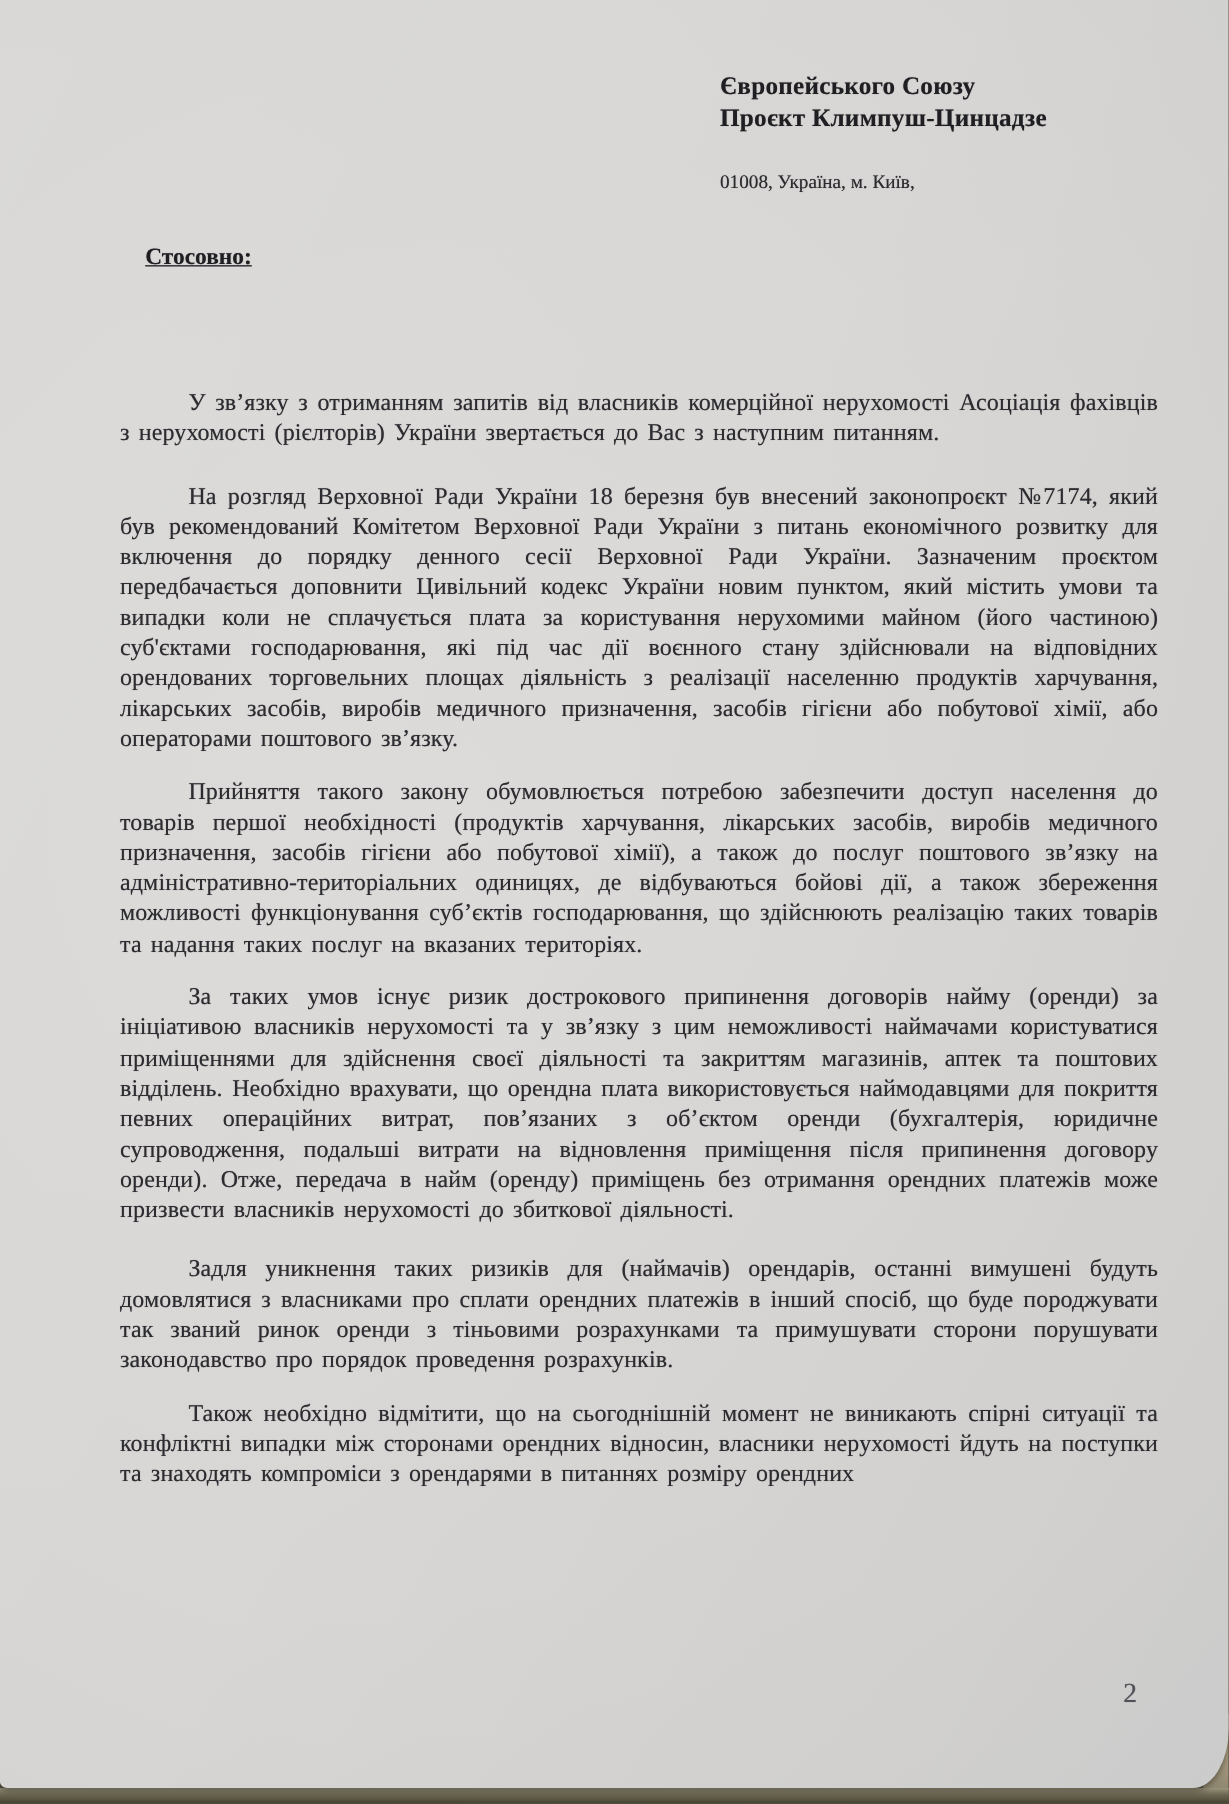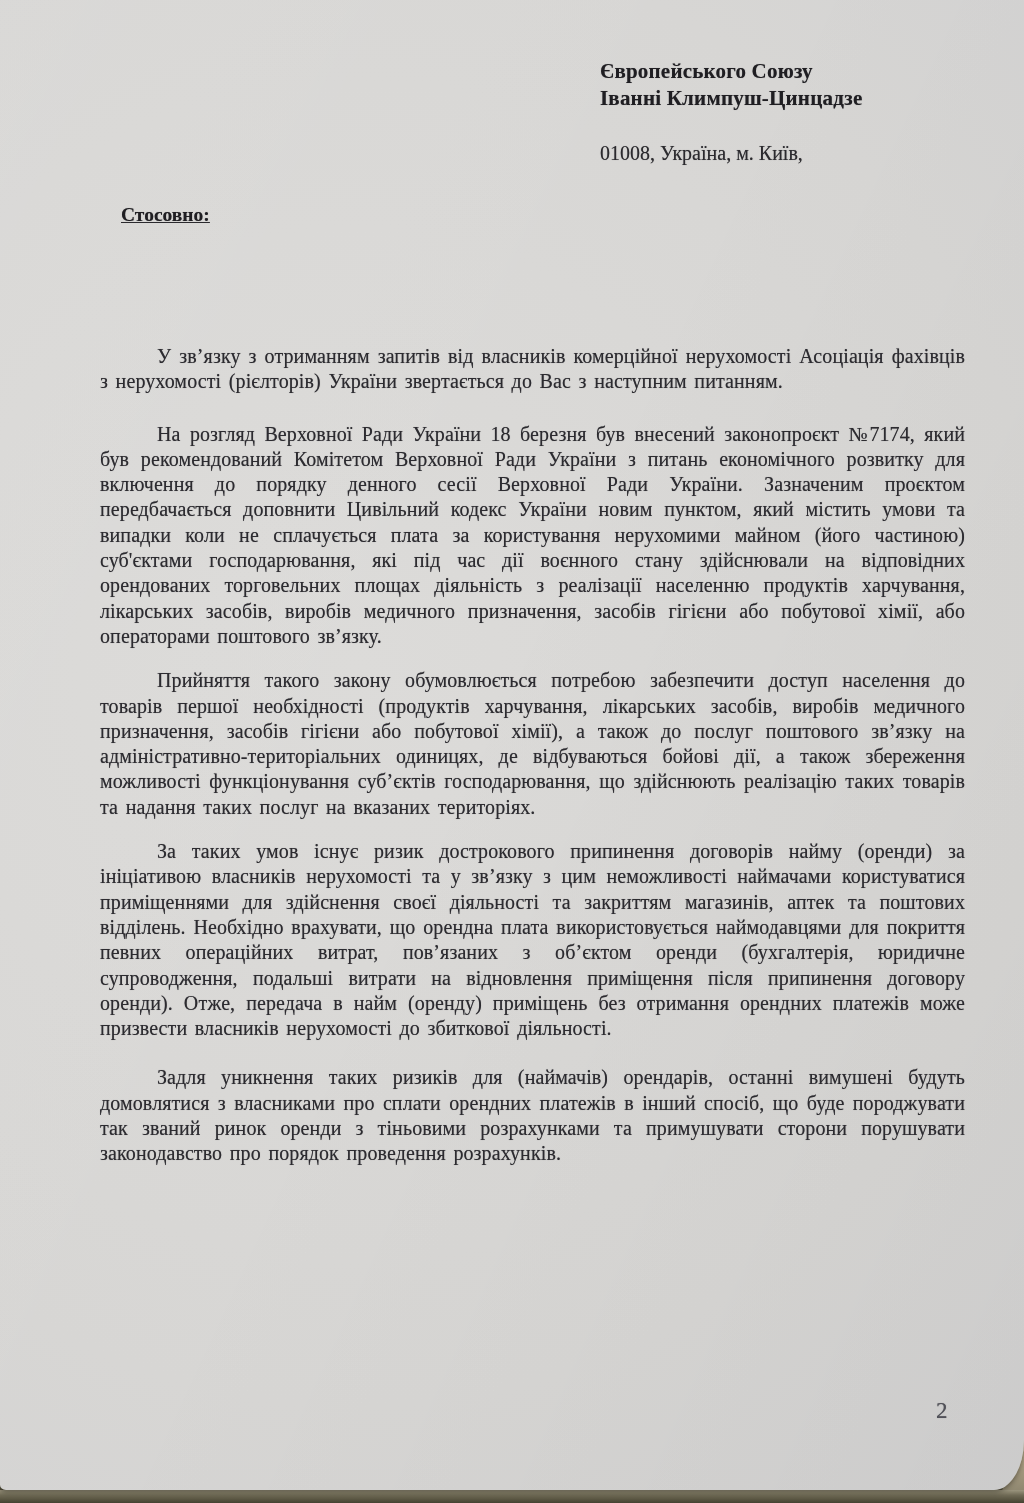--- a/index.html
+++ b/index.html
@@ -64,21 +64,21 @@
     width: 380px;
   }
   .recipient .name {
     font-weight: bold;
     font-size: 21px;
     line-height: 27px;
     color: #1f1e22;
     letter-spacing: 0.2px;
   }
   .recipient .addr {
-    font-size: 20px;
+    font-size: 16px;
     line-height: 28px;
     color: #2b2a2e;
   }
   .recipient .addr.first { margin-top: 27px; }
 
   
   .subject {
     position: absolute;
     left: 121px;
     top: 203px;
@@ -90,21 +90,21 @@
   }
   .subject .subject-label {
     font-weight: bold;
     color: #1f1e22;
   }
 
   
   .body-text {
     position: absolute;
     left: 100px;
-    top: 344px;
+    top: 324px;
     width: 865px;
     font-size: 20px;
     line-height: 25.3px;
     text-align: justify;
     word-spacing: 2.5px;
     letter-spacing: 0.1px;
     color: #2c2b30;
   }
   .body-text p {
     margin: 0 0 19px 0;
@@ -128,32 +128,33 @@
 <div class="photo">
   <div class="backdrop">
     <div class="tan-edge"></div>
     <div class="bottom-strip"></div>
   </div>
 
   <div class="paper">
 
     <div class="recipient">
       <div class="name">Європейського Союзу</div>
-      <div class="name">Іванні Климпуш-Цинцадзе</div>
+      <div class="name">Проєкт Климпуш-Цинцадзе</div>
       <div class="addr first">01008, Україна, м. Київ,</div>
     </div>
 
     <div class="subject">
       <div class="subject-label">Стосовно:</div>
     </div>
 
     <div class="body-text">
       <p>У зв’язку з отриманням запитів від власників комерційної нерухомості Асоціація фахівців з нерухомості (рієлторів) України звертається до Вас з наступним питанням.</p>
       <p>На розгляд Верховної Ради України 18 березня був внесений законопроєкт №7174, який був рекомендований Комітетом Верховної Ради України з питань економічного розвитку для включення до порядку денного сесії Верховної Ради України. Зазначеним проєктом передбачається доповнити Цивільний кодекс України новим пунктом, який містить умови та випадки коли не сплачується плата за користування нерухомими майном (його частиною) суб'єктами господарювання, які під час дії воєнного стану здійснювали на відповідних орендованих торговельних площах діяльність з реалізації населенню продуктів харчування, лікарських засобів, виробів медичного призначення, засобів гігієни або побутової хімії, або операторами поштового зв’язку.</p>
       <p>Прийняття такого закону обумовлюється потребою забезпечити доступ населення до товарів першої необхідності (продуктів харчування, лікарських засобів, виробів медичного призначення, засобів гігієни або побутової хімії), а також до послуг поштового зв’язку на адміністративно-територіальних одиницях, де відбуваються бойові дії, а також збереження можливості функціонування суб’єктів господарювання, що здійснюють реалізацію таких товарів та надання таких послуг на вказаних територіях.</p>
       <p>За таких умов існує ризик дострокового припинення договорів найму (оренди) за ініціативою власників нерухомості та у зв’язку з цим неможливості наймачами користуватися приміщеннями для здійснення своєї діяльності та закриттям магазинів, аптек та поштових відділень. Необхідно врахувати, що орендна плата використовується наймодавцями для покриття певних операційних витрат, пов’язаних з об’єктом оренди (бухгалтерія, юридичне супроводження, подальші витрати на відновлення приміщення після припинення договору оренди). Отже, передача в найм (оренду) приміщень без отримання орендних платежів може призвести власників нерухомості до збиткової діяльності.</p>
       <p>Задля уникнення таких ризиків для (наймачів) орендарів, останні вимушені будуть домовлятися з власниками про сплати орендних платежів в інший спосіб, що буде породжувати так званий ринок оренди з тіньовими розрахунками та примушувати сторони порушувати законодавство про порядок проведення розрахунків.</p>
+      <p>Також необхідно відмітити, що на сьогоднішній момент не виникають спірні ситуації та конфліктні випадки між сторонами орендних відносин, власники нерухомості йдуть на поступки та знаходять компроміси з орендарями в питаннях розміру орендних</p>
     </div>
 
     <div class="page-number">2</div>
 
   </div>
 </div>
 
 </body></html>

